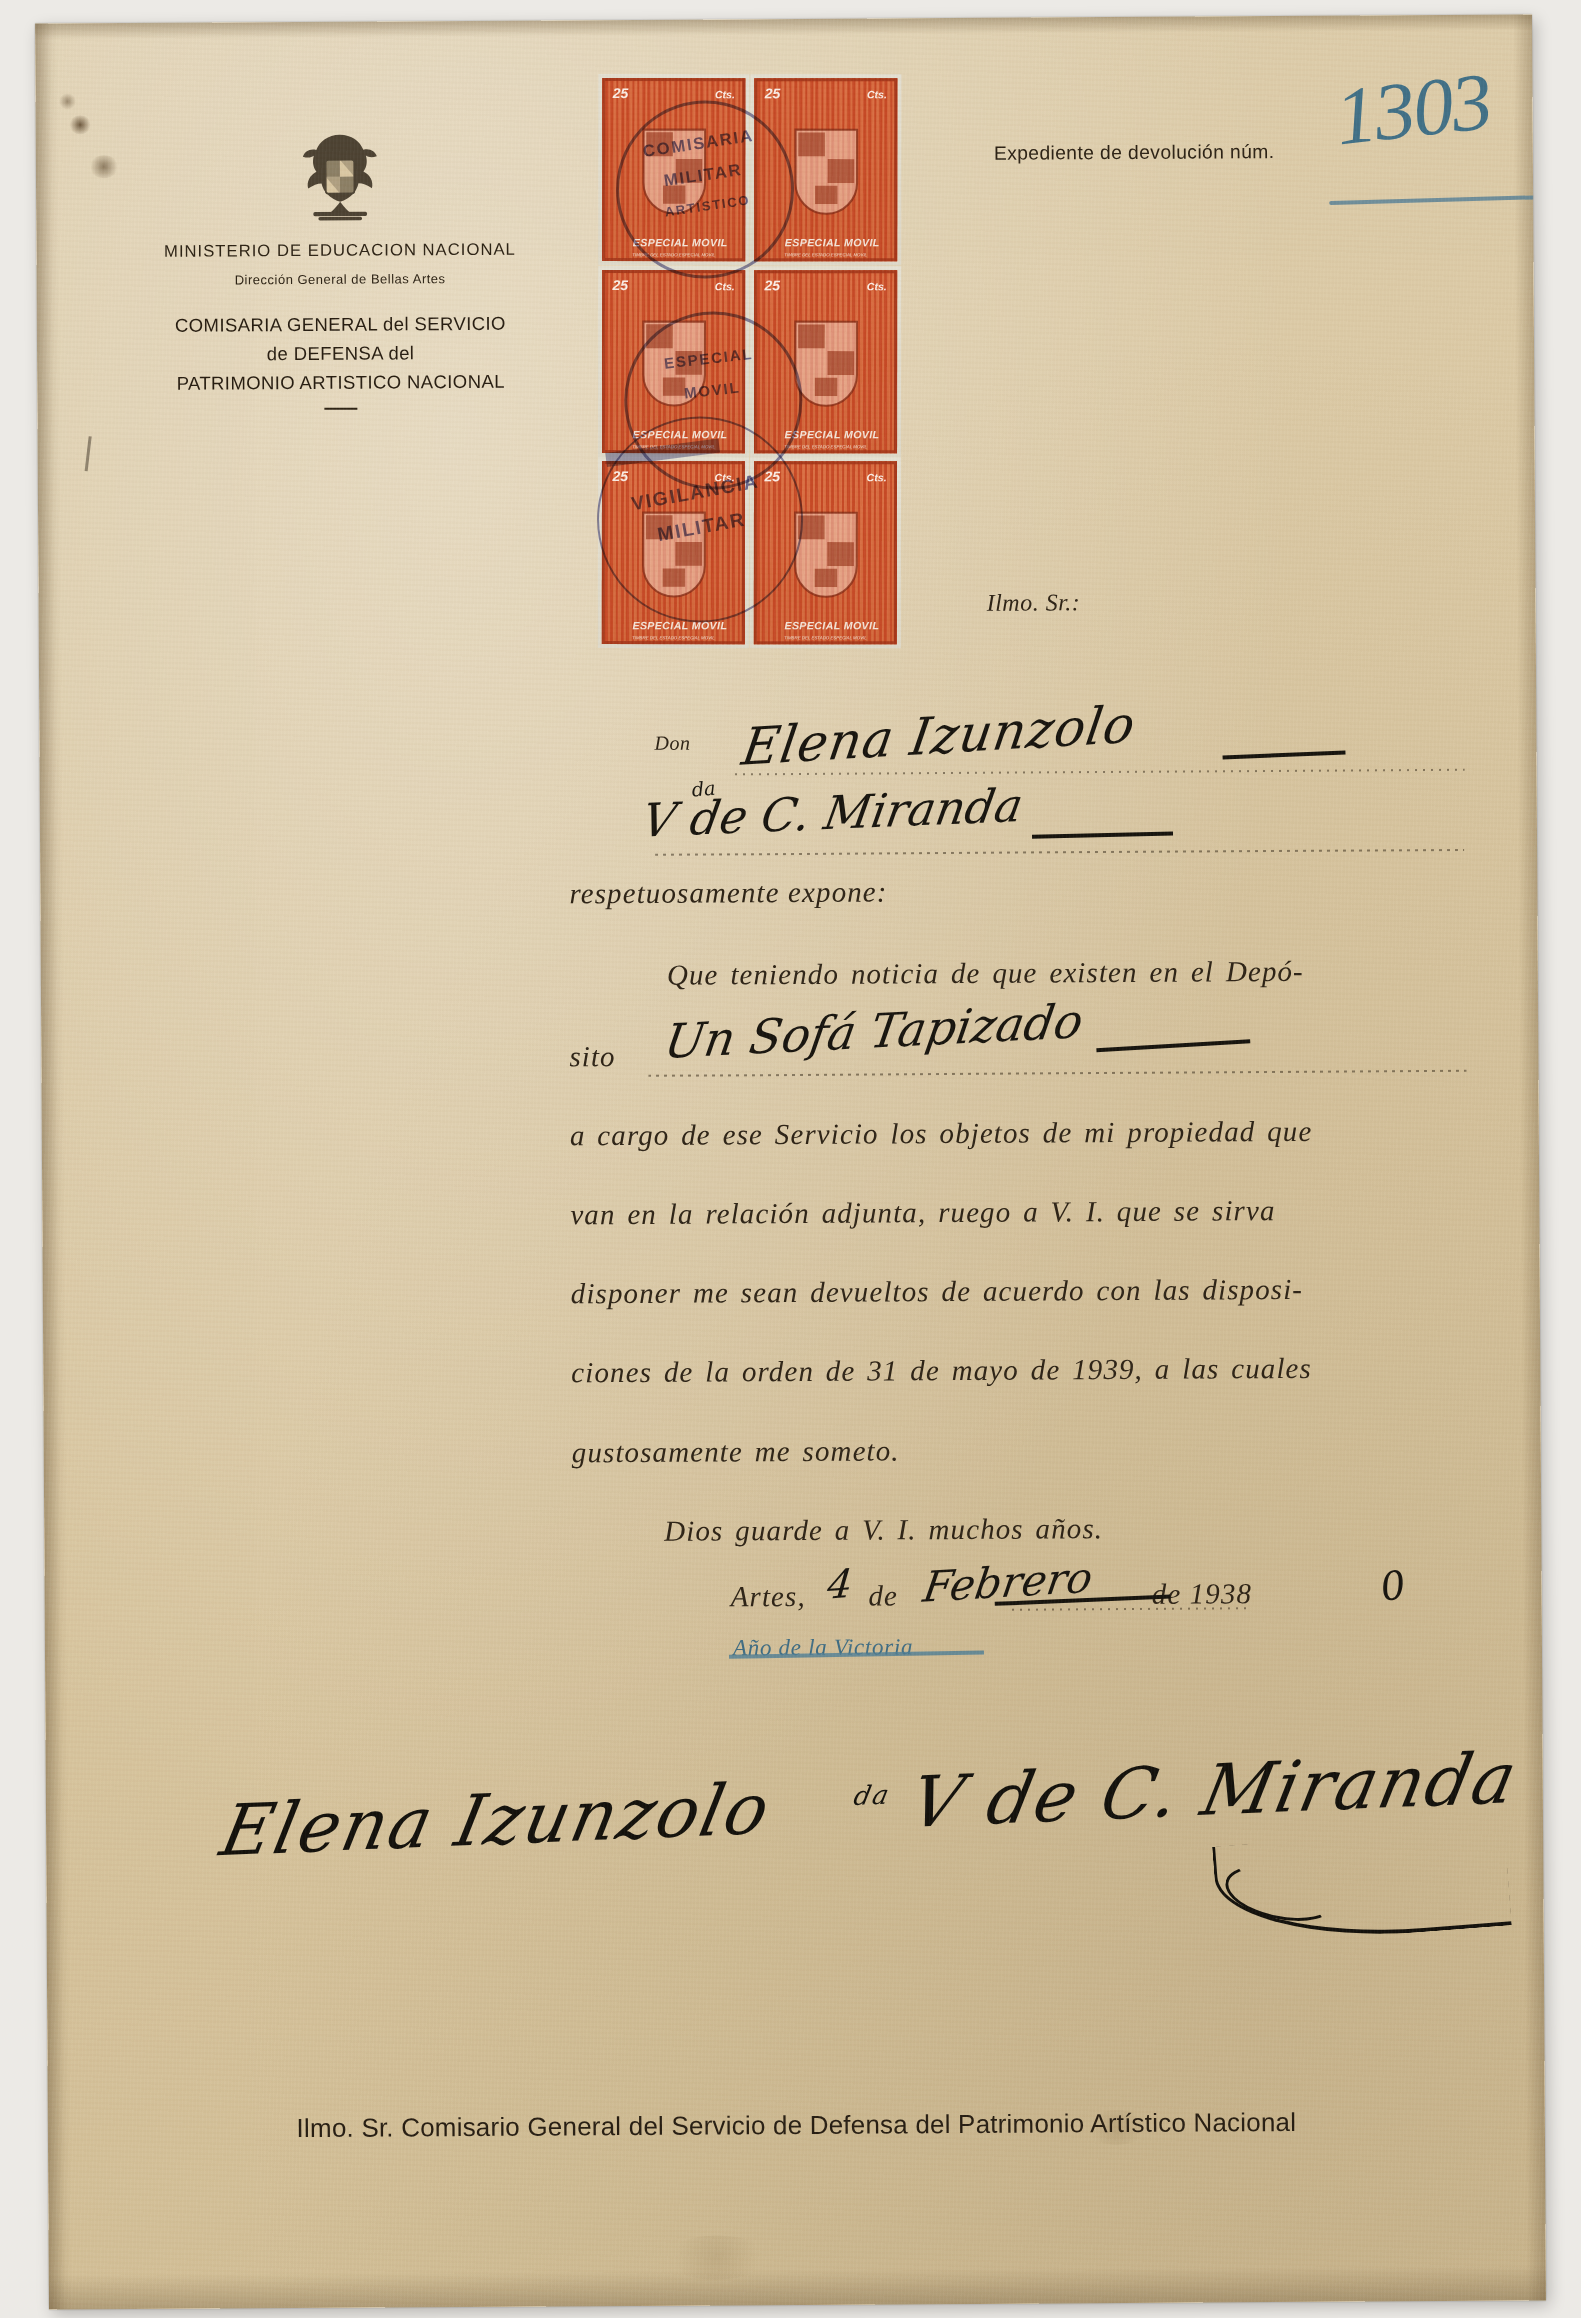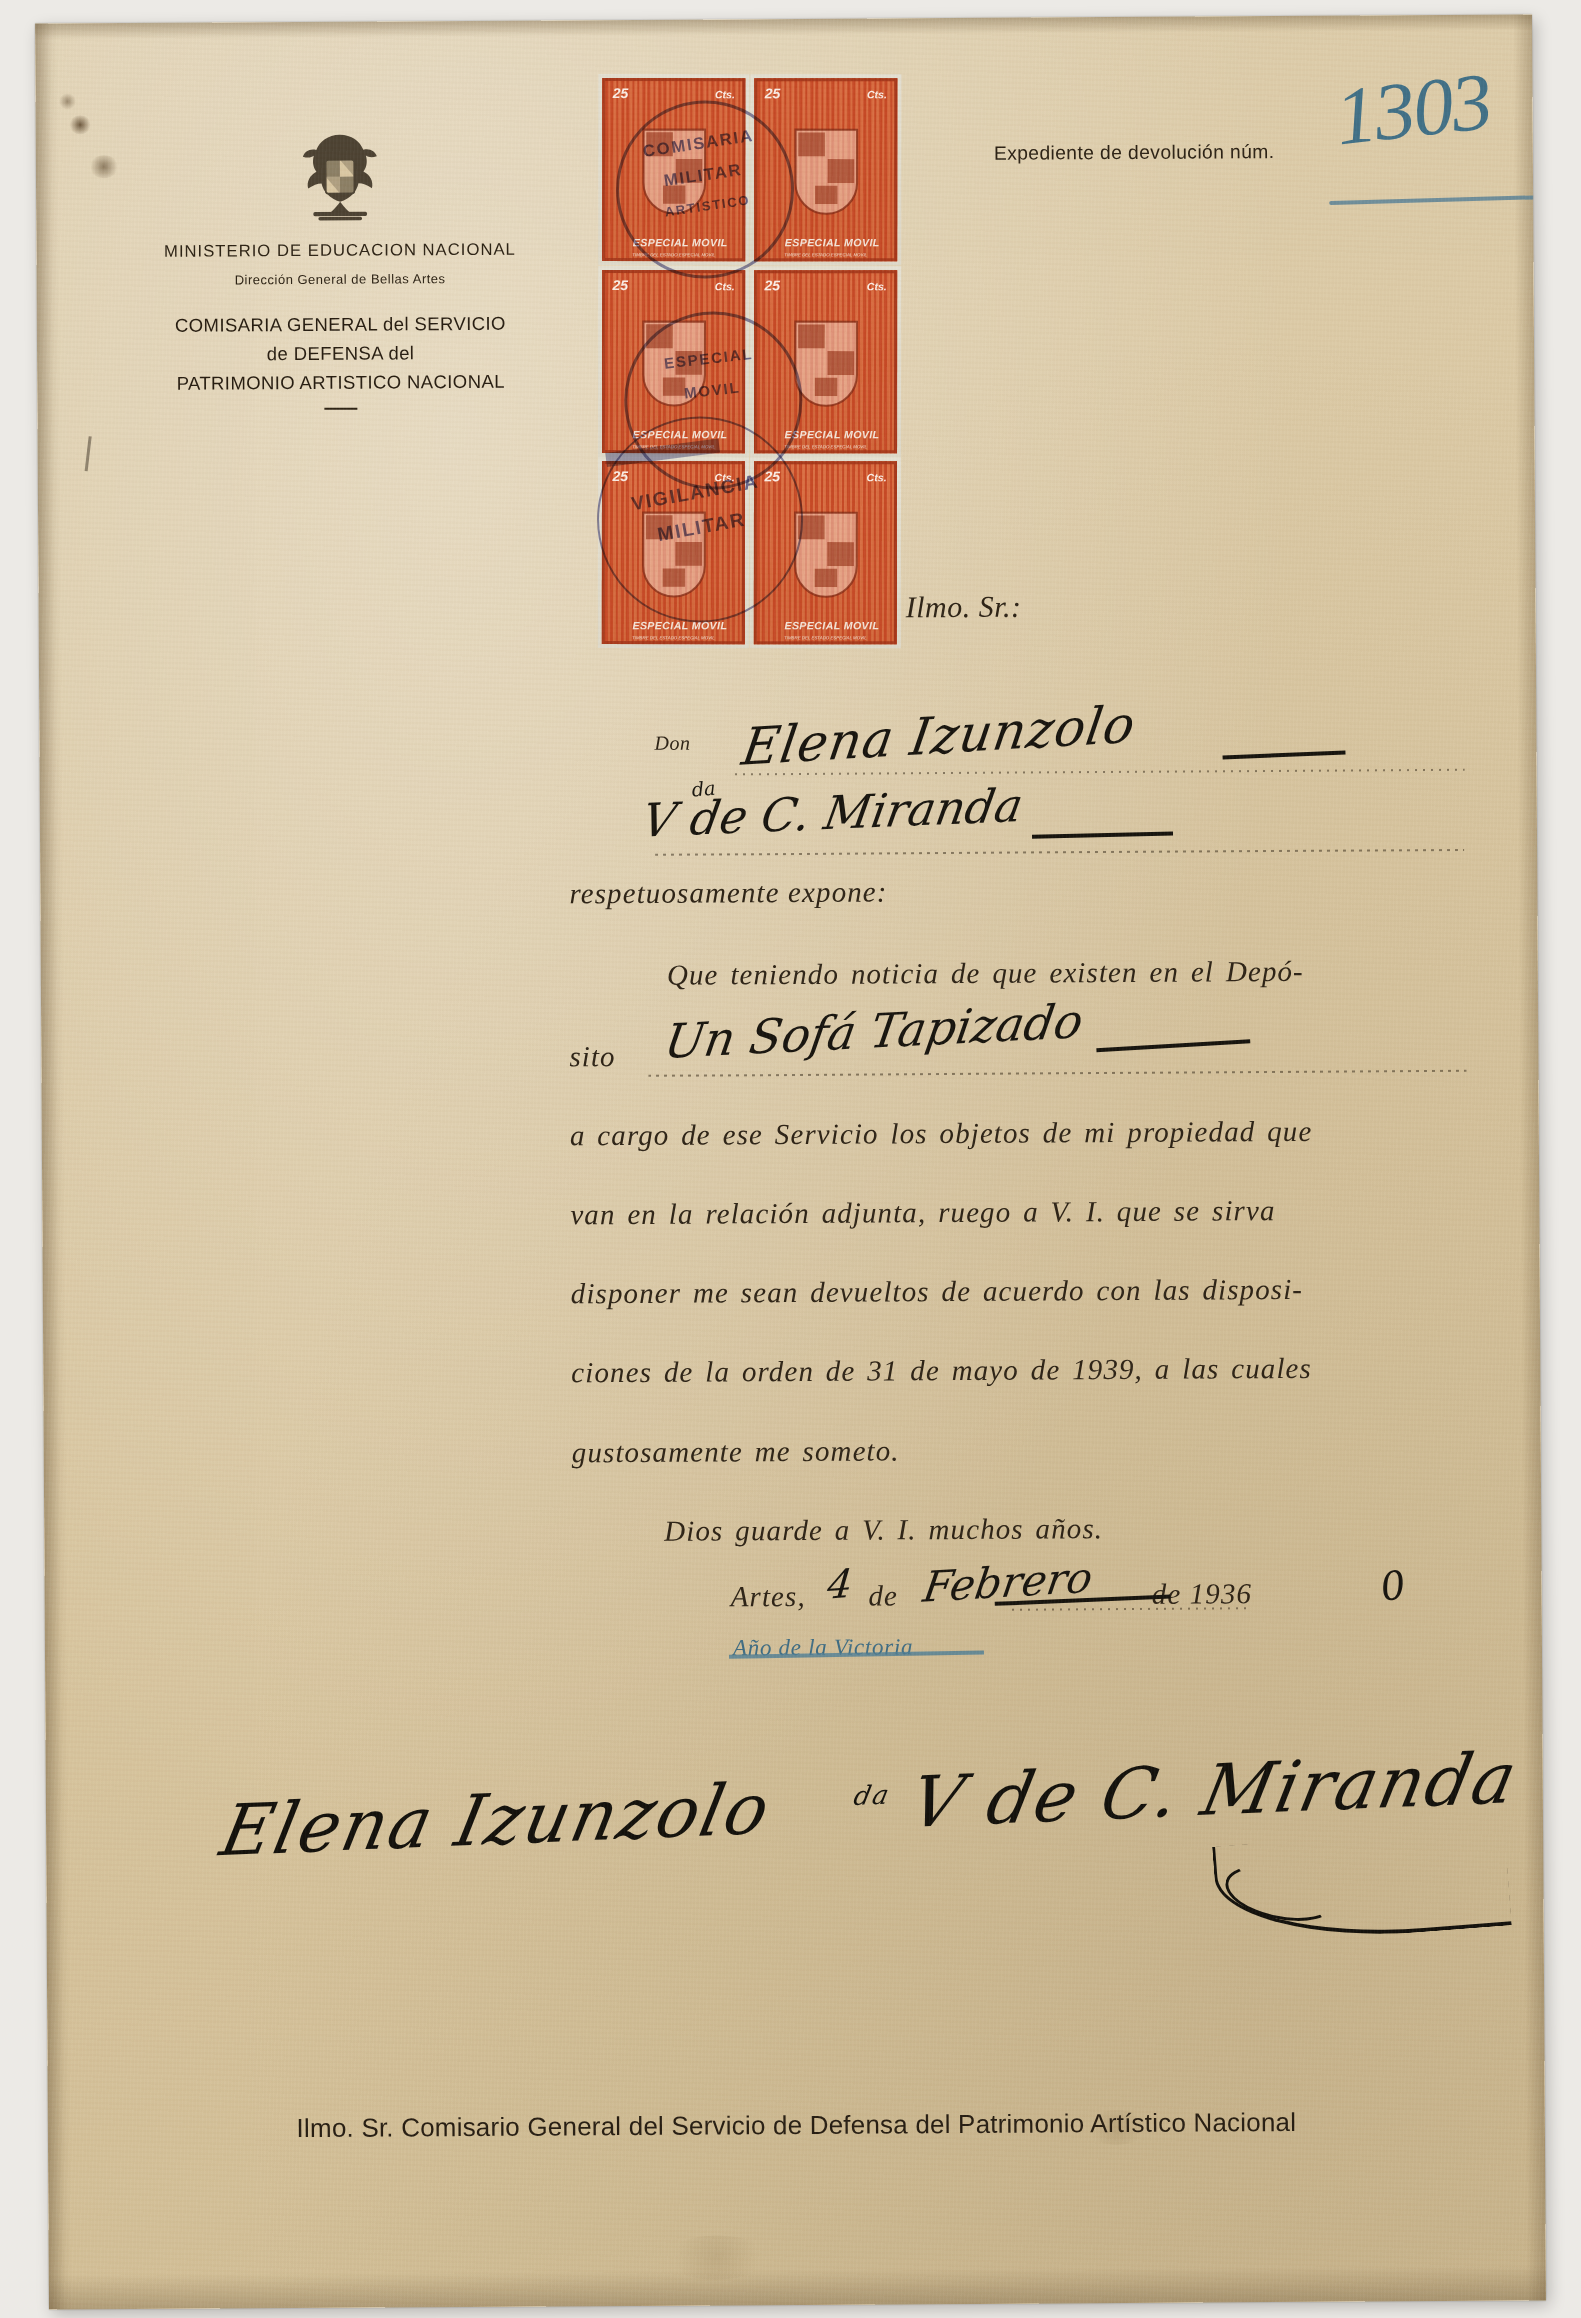--- a/index.html
+++ b/index.html
@@ -262,21 +262,21 @@
   }
 
   
   .printed {
     position: absolute;
     font-family: "Liberation Serif", serif;
     font-style: italic;
     color: #2b2114;
     letter-spacing: 0.5px;
   }
-  .ilmo { left: 867px; top: 572px; font-size: 30px; }
+  .ilmo { left: 948px; top: 572px; font-size: 24px; }
   .don  { left: 615px;  top: 712px; font-size: 20px; }
   .respet { left: 529px; top: 857px; font-size: 29px; letter-spacing: 1.1px; }
 
   .para {
     position: absolute;
     left: 528px;
     width: 897px;
     font-family: "Liberation Serif", serif;
     font-style: italic;
     font-size: 29px;
@@ -646,21 +646,21 @@
     <div class="para l6">ciones de la orden de 31 de mayo de 1939,  a  las  cuales</div>
     <div class="para l7">gustosamente me someto.</div>
     <div class="para l8">Dios guarde a V. I. muchos años.</div>
 
     <div class="dateline">
       <span>Artes,</span>
       <span style="display:inline-block;width:46px;"></span>
       <span>de</span>
       <span style="display:inline-block;width:237px;"></span>
       <span>de</span>
-      <span>1936</span>
+      <span>1938</span>
     </div>
     <div class="hand hw-day">4</div>
     <div class="hand hw-month">Febrero</div>
     <div class="hw-month-strike"></div>
     <div class="hand hw-year-over">0</div>
     <div class="dots d-fecha"></div>
 
     <div class="anyo">Año de la Victoria</div>
     <div class="anyo-strike"></div>
 

